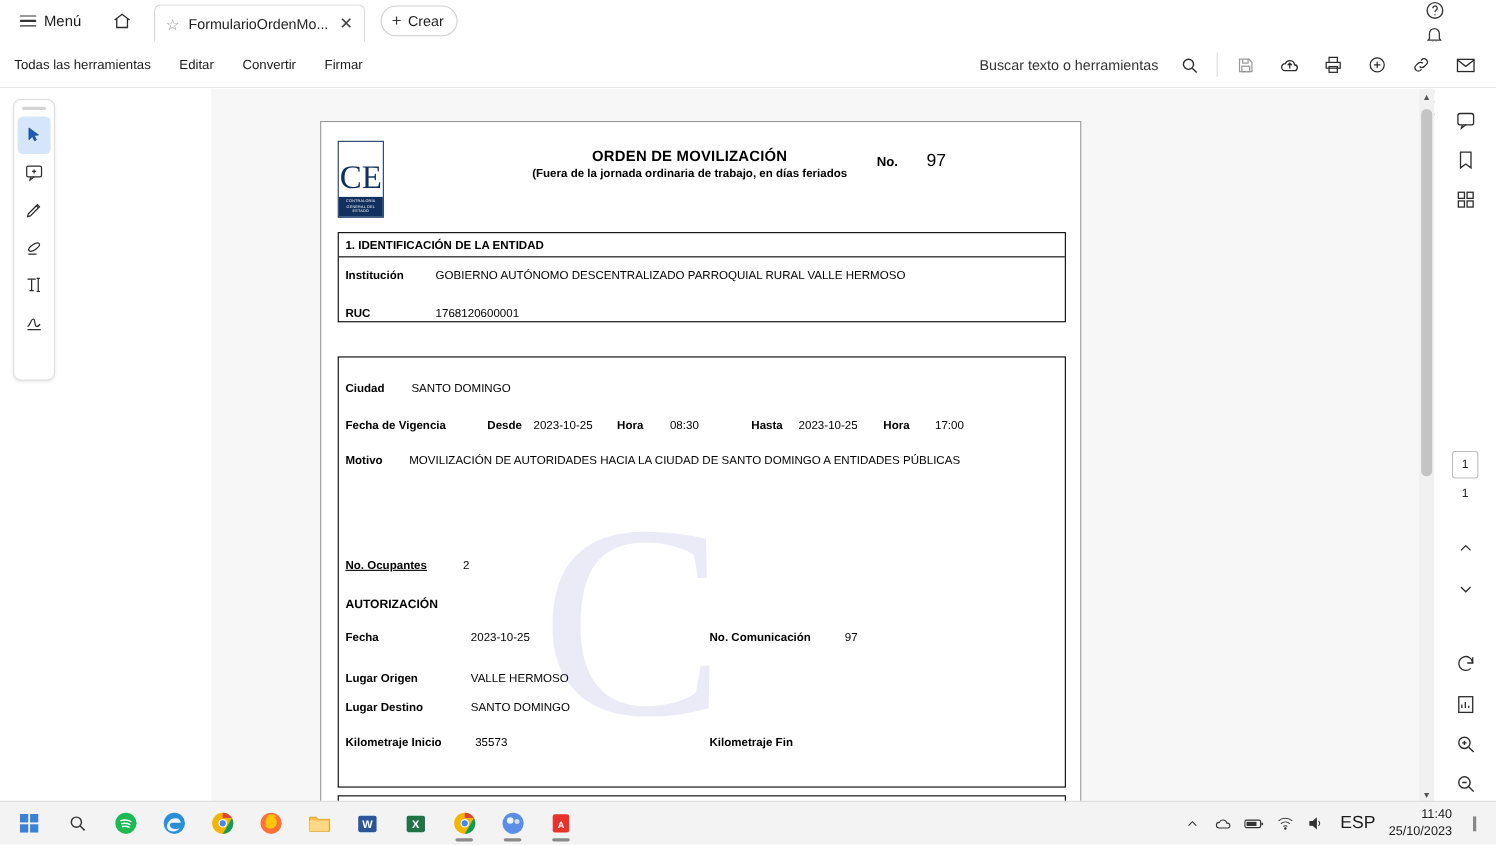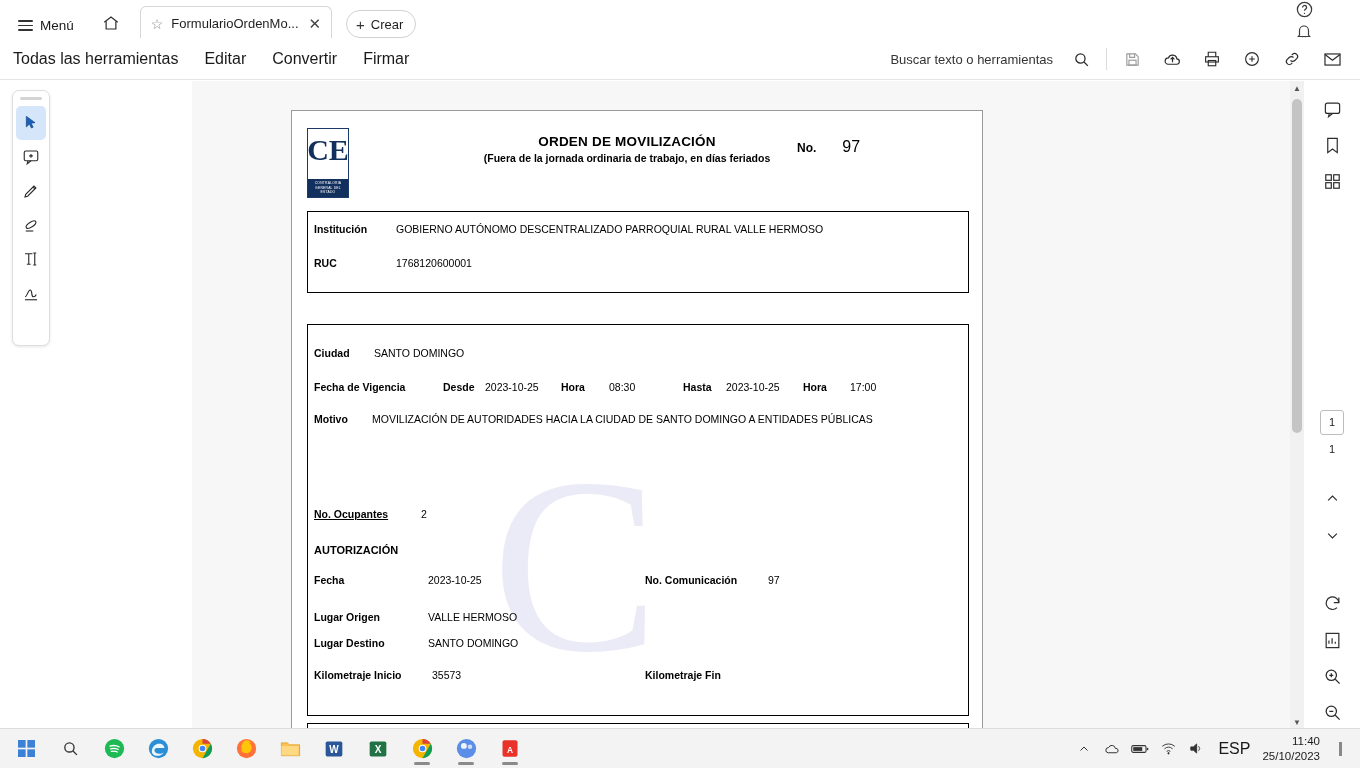--- a/index.html
+++ b/index.html
@@ -8,21 +8,21 @@
     width: 1360px; height: 768px;
     overflow: hidden;
     font-family: "Liberation Sans", sans-serif;
     background: #ffffff;
   }
   #app { position: relative; width: 1360px; height: 768px; background: #fff; }
 
   
   .titlebar {
     position: absolute; left: 0; top: 0; width: 1360px; height: 38px;
-    background: #ffffff; display: flex; align-items: flex-end;
+    background: #ffffff; display: flex; align-items: center;
     border-bottom: 0px solid #e4e4e4;
   }
   .menu-btn {
     display: flex; align-items: center; gap: 7px;
     margin-left: 10px; padding: 4px 8px; border-radius: 4px;
     font-size: 13.5px; color: #1a1a1a; cursor: default;
   }
   .hamburger { display: inline-block; width: 15px; }
   .hamburger span { display: block; height: 1.6px; background: #333; margin: 3px 0; border-radius: 1px; }
   .home-btn {
@@ -62,21 +62,21 @@
     width: 46px; height: 38px; display: flex; align-items: center; justify-content: center;
     font-size: 13px; color: #1a1a1a;
   }
 
   
   .toolbar {
     position: absolute; left: 0; top: 38px; width: 1360px; height: 42px;
     background: #fff; border-bottom: 1px solid #e6e6e6;
     display: flex; align-items: center;
   }
-  .tool-item { font-size: 16px; color: #1a1a1a; padding: 0 13px; height: 42px; display: flex; align-items: center; }
+  .tool-item { font-size: 12px; color: #1a1a1a; padding: 0 13px; height: 42px; display: flex; align-items: center; }
   .toolbar-right { position: absolute; right: 8px; top: 0; height: 42px; display: flex; align-items: center; }
   .search-label { font-size: 13px; color: #333; margin-right: 8px; }
   .tr-icon { width: 40px; height: 42px; display: flex; align-items: center; justify-content: center; color: #3a3a3a; }
   .tb-sep { width: 1px; height: 22px; background: #dcdcdc; margin: 0 5px; }
 
   
   .leftrail {
     position: absolute; left: 12px; top: 90px; width: 38px; height: 256px;
     background: #fff; border: 1px solid #dedede; border-radius: 7px;
     box-shadow: 0 1px 3px rgba(0,0,0,.10);
@@ -106,22 +106,22 @@
   }
   .doc-inner { position: absolute; left: 0; top: 0; width: 692px; height: 620px; }
 
   .doc-head { position: absolute; left: 15px; top: 17px; width: 660px; height: 70px; }
   .logo {
     position: absolute; left: 0; top: 0; width: 42px; height: 70px;
     background: #fff; border: 1.5px solid #1b3a6b;
     display: flex; flex-direction: column; align-items: center; justify-content: flex-start;
   }
   .logo .mono {
-    font-family: "Liberation Serif", serif; font-size: 30px; color: #12305e; font-weight: 700;
-    margin-top: 6px; line-height: 1;
+    font-family: "Liberation Serif", serif; font-size: 30px; color: #12305e; font-weight: 400;
+    margin-top: 18px; line-height: 1;
   }
   .logo .ltxt {
     width: 100%; background: #12305e; color: #fff; font-size: 3.4px; text-align: center;
     padding: 2px 0; margin-top: auto; line-height: 1.35; letter-spacing: .2px;
   }
   .doc-title { position: absolute; left: 85px; top: 6px; width: 470px; text-align: center; }
   .doc-title .t1 { font-size: 13.5px; font-weight: 700; color: #000; letter-spacing: .2px; }
   .doc-title .t2 { font-size: 10.5px; font-weight: 700; color: #000; line-height: 1.35; margin-top: 2px; }
   .doc-no { position: absolute; left: 490px; top: 10px; display: flex; align-items: baseline; gap: 26px; }
   .doc-no .lbl { font-size: 12px; font-weight: 700; color: #000; }
@@ -349,20 +349,21 @@
             <div class="t1">ORDEN DE MOVILIZACIÓN</div>
             <div class="t2">(Fuera de la jornada ordinaria de trabajo, en días feriados</div>
           </div>
           <div class="doc-no">
             <span class="lbl">No.</span>
             <span class="val">97</span>
           </div>
         </div>
 
         <div class="sec" style="top:100px; height:82px;">
+          <div class="sec-head">1. IDENTIFICACIÓN DE LA ENTIDAD</div>
           <div class="sec-body" style="height:58px;">
             <span class="fld b" style="left:6px; top:11px;">Institución</span>
             <span class="fld" style="left:88px; top:11px;">GOBIERNO AUTÓNOMO DESCENTRALIZADO PARROQUIAL RURAL VALLE HERMOSO</span>
             <span class="fld b" style="left:6px; top:45px;">RUC</span>
             <span class="fld" style="left:88px; top:45px;">1768120600001</span>
           </div>
         </div>
 
         <div class="sec" style="top:213px; height:392px;">
           <div class="sec-body" style="height:366px;">

